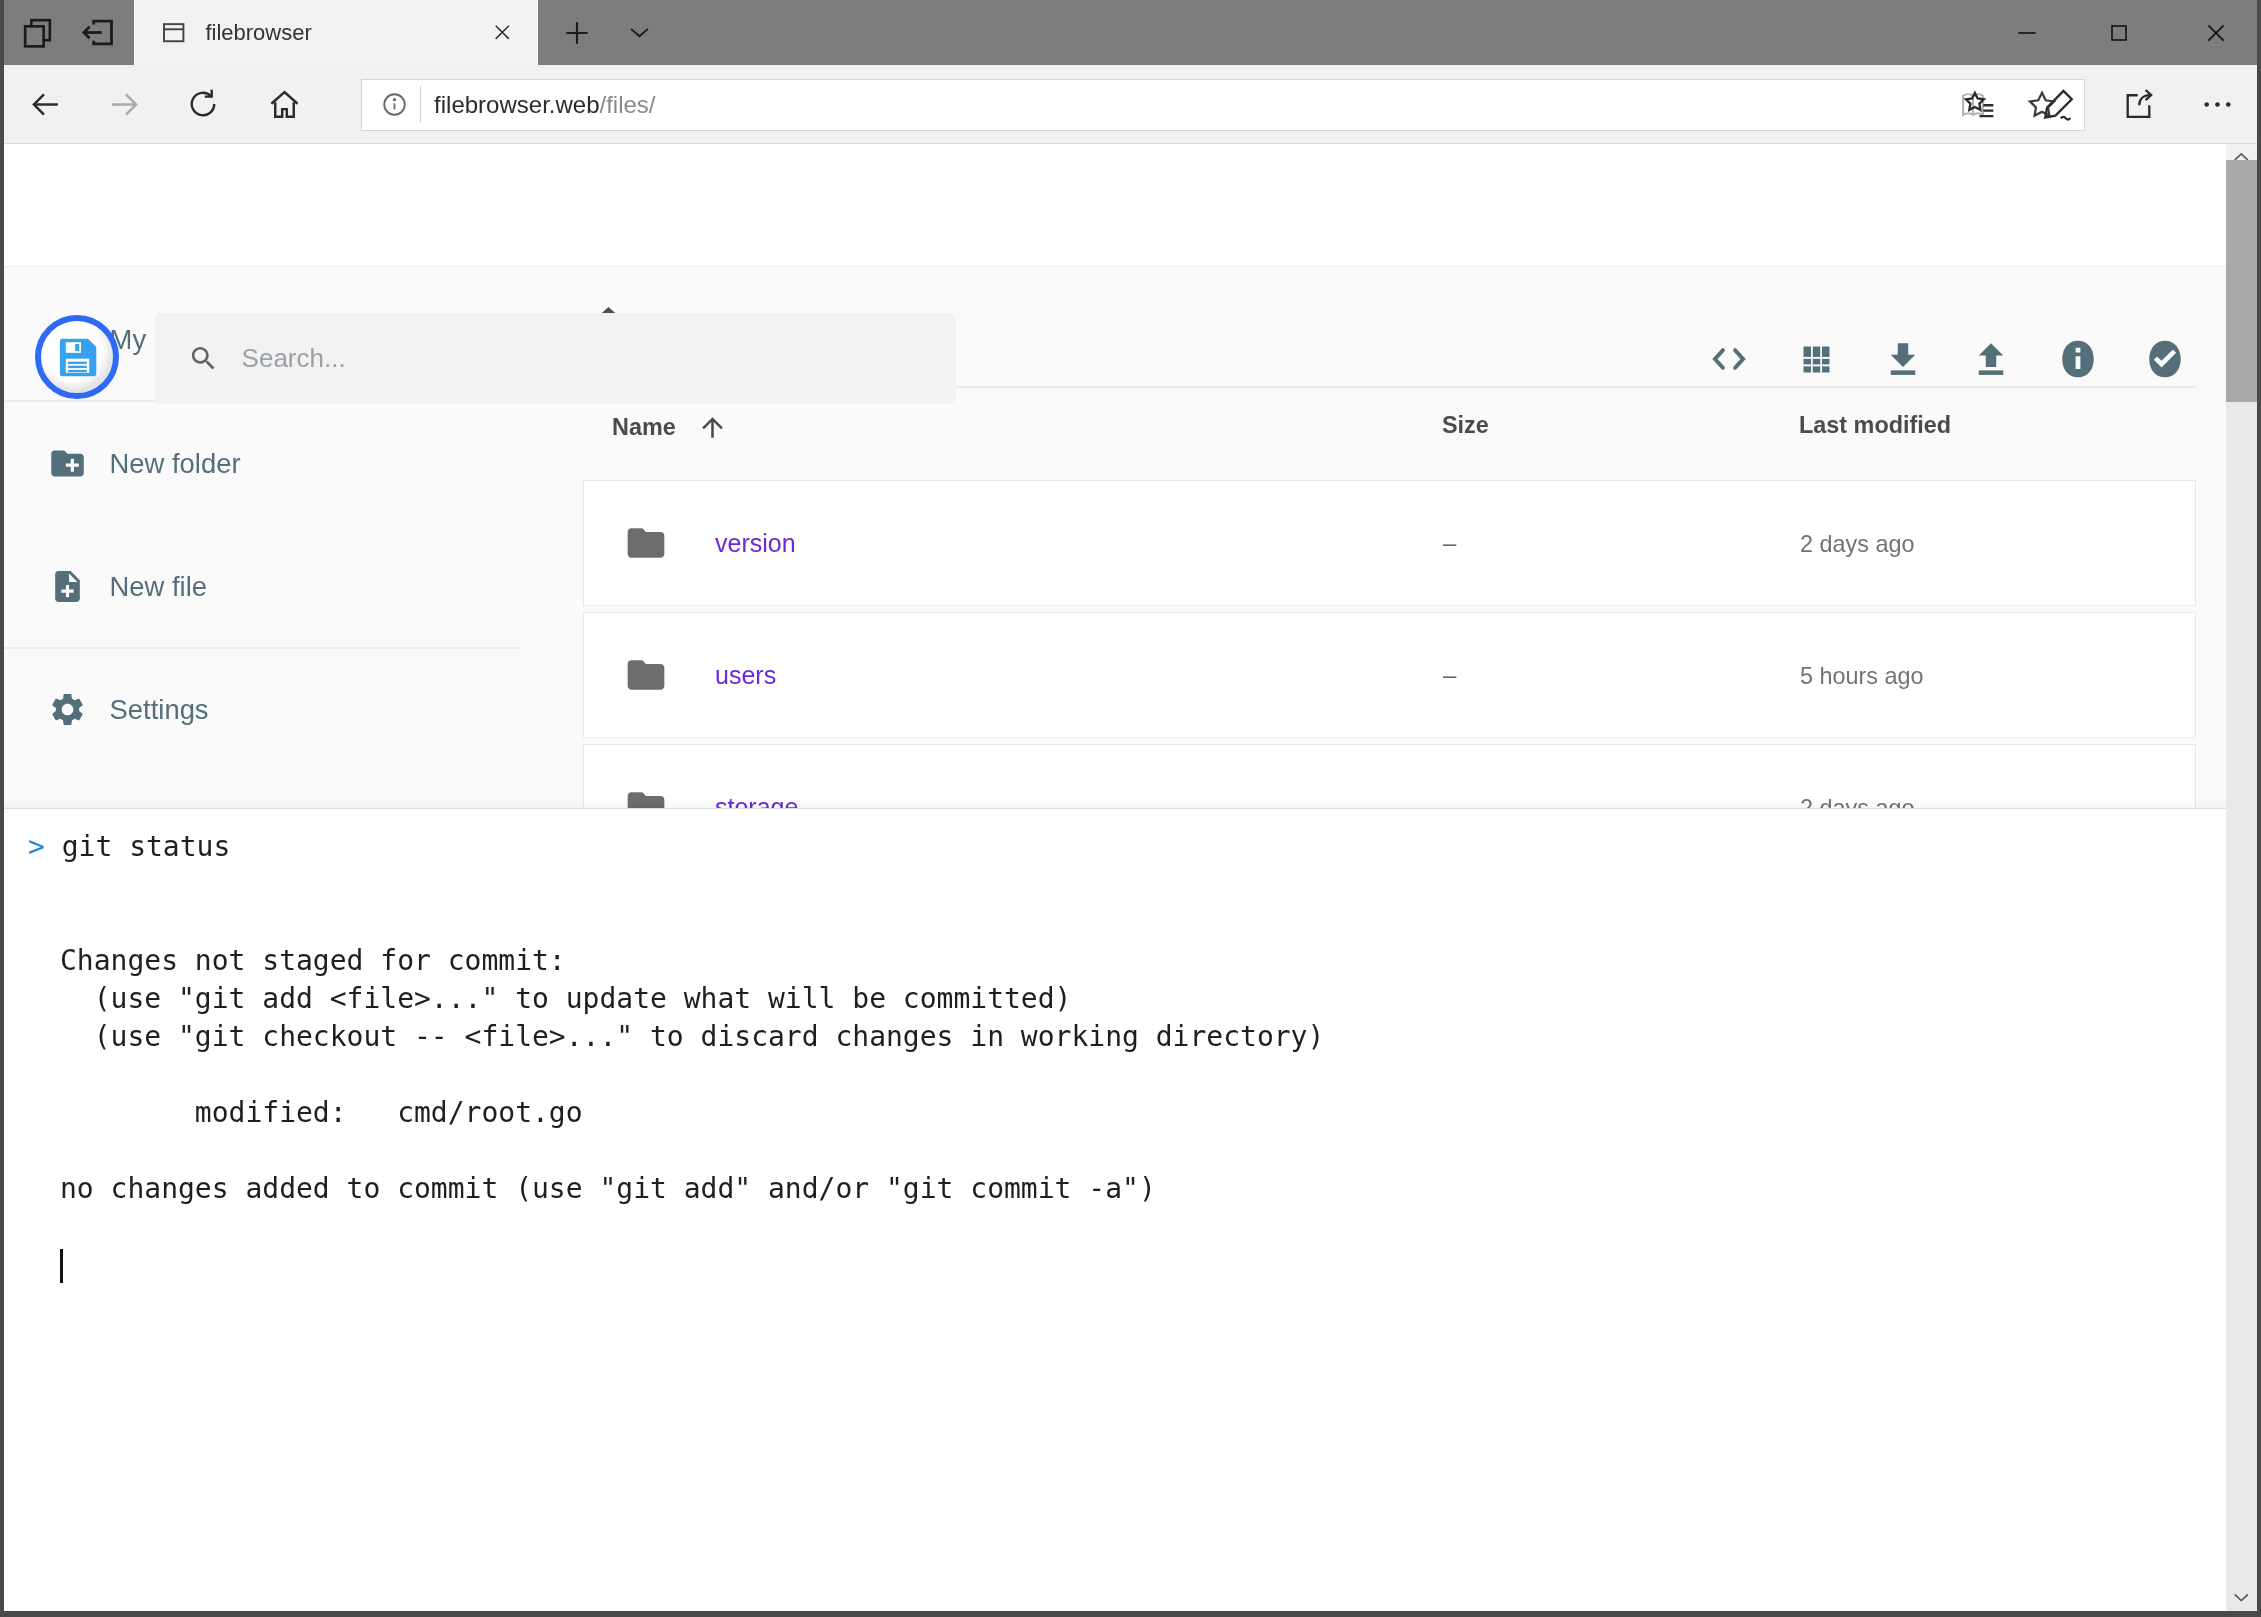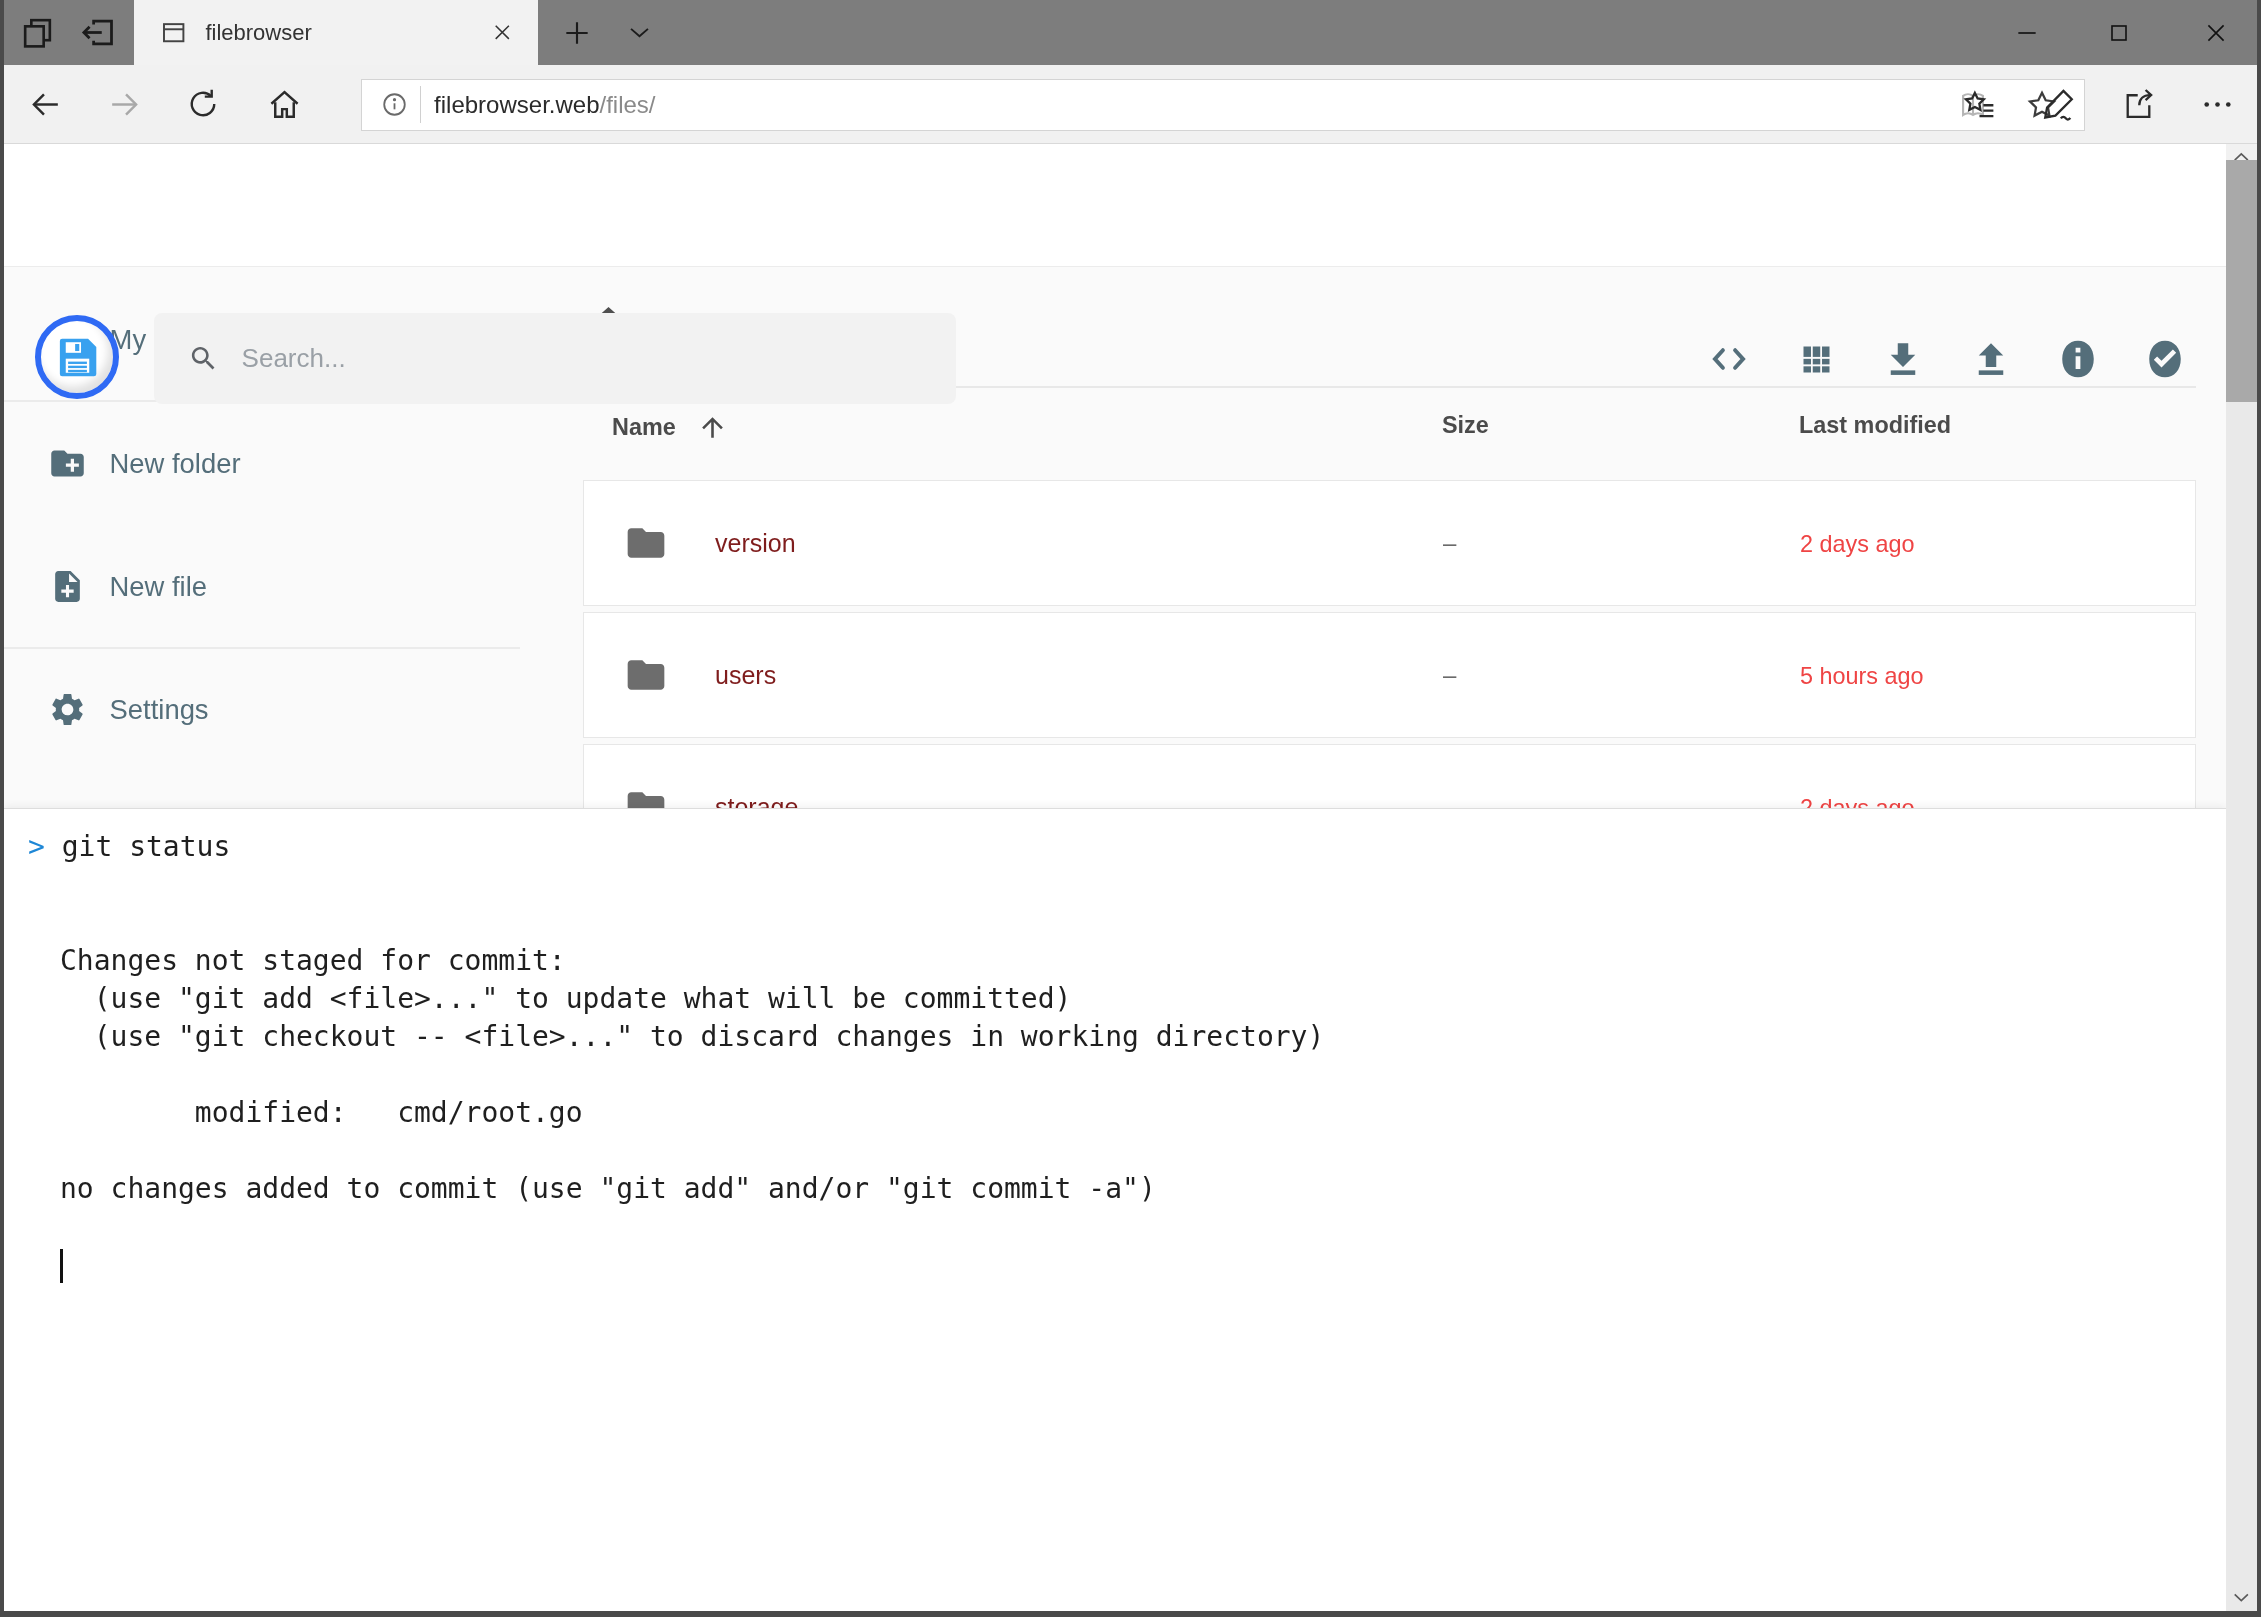--- a/index.html
+++ b/index.html
@@ -41,23 +41,23 @@
   .side-item .s-icon { margin-left:48px; width:39px; height:39px; display:flex; align-items:center; justify-content:center; }
   .side-item .s-label { margin-left:22.6px; font-size:27.4px; }
   .side-div { position:absolute; left:3.2px; width:517px; height:1.6px; background:#ebebeb; }
 
   
   .crumb-home { left:589px; top:302px; width:39px; height:39px; color:#4f4f4f; }
   .crumb-div { left:583px; top:386px; width:1613px; height:1.6px; background:#e8e8e8; }
   .col-head { position:absolute; top:412px; font-size:23.4px; font-weight:bold; color:#4b4b4b; display:flex; align-items:center; }
   .row { position:absolute; left:583px; width:1613px; height:126px; background:#fff; border:0.8px solid #e7e7e7; }
   .row .f-icon { position:absolute; left:40px; top:40px; width:44px; height:44px; color:#6d6d6d; }
-  .row .f-name { position:absolute; left:131px; top:48px; font-size:25px; color:#7f1d1d; }
+  .row .f-name { position:absolute; left:131px; top:48px; font-size:25px; color:#6d28d9; }
   .row .f-size { position:absolute; left:859px; top:48px; font-size:24px; color:#6a6a6a; }
-  .row .f-date { position:absolute; left:1216px; top:50px; font-size:23.4px; color:#ef4444; }
+  .row .f-date { position:absolute; left:1216px; top:50px; font-size:23.4px; color:#737373; }
 
   
   .terminal { left:4px; top:808px; width:2222px; height:803px; background:#fff; border-top:0.8px solid #ddd; box-shadow:0 -2.4px 8px rgba(0,0,0,0.06); z-index:20; padding:18.6px 0 0 24px; font-family:"DejaVu Sans Mono", monospace; font-size:28px; line-height:38px; color:#1f1f1f; }
   .term-prompt-line { height:38px; white-space:pre; }
   .term-prompt-symbol { color:#1e87d6; }
   .term-line { height:38px; white-space:pre; padding-left:32px; }
   .term-cursor { width:3.2px; height:34px; background:#111; margin-left:32px; margin-top:3.2px; }
 
   
   .scrollbar { left:2226px; top:144px; width:31.5px; height:1468px; background:#e9e9e9; z-index:40; }

